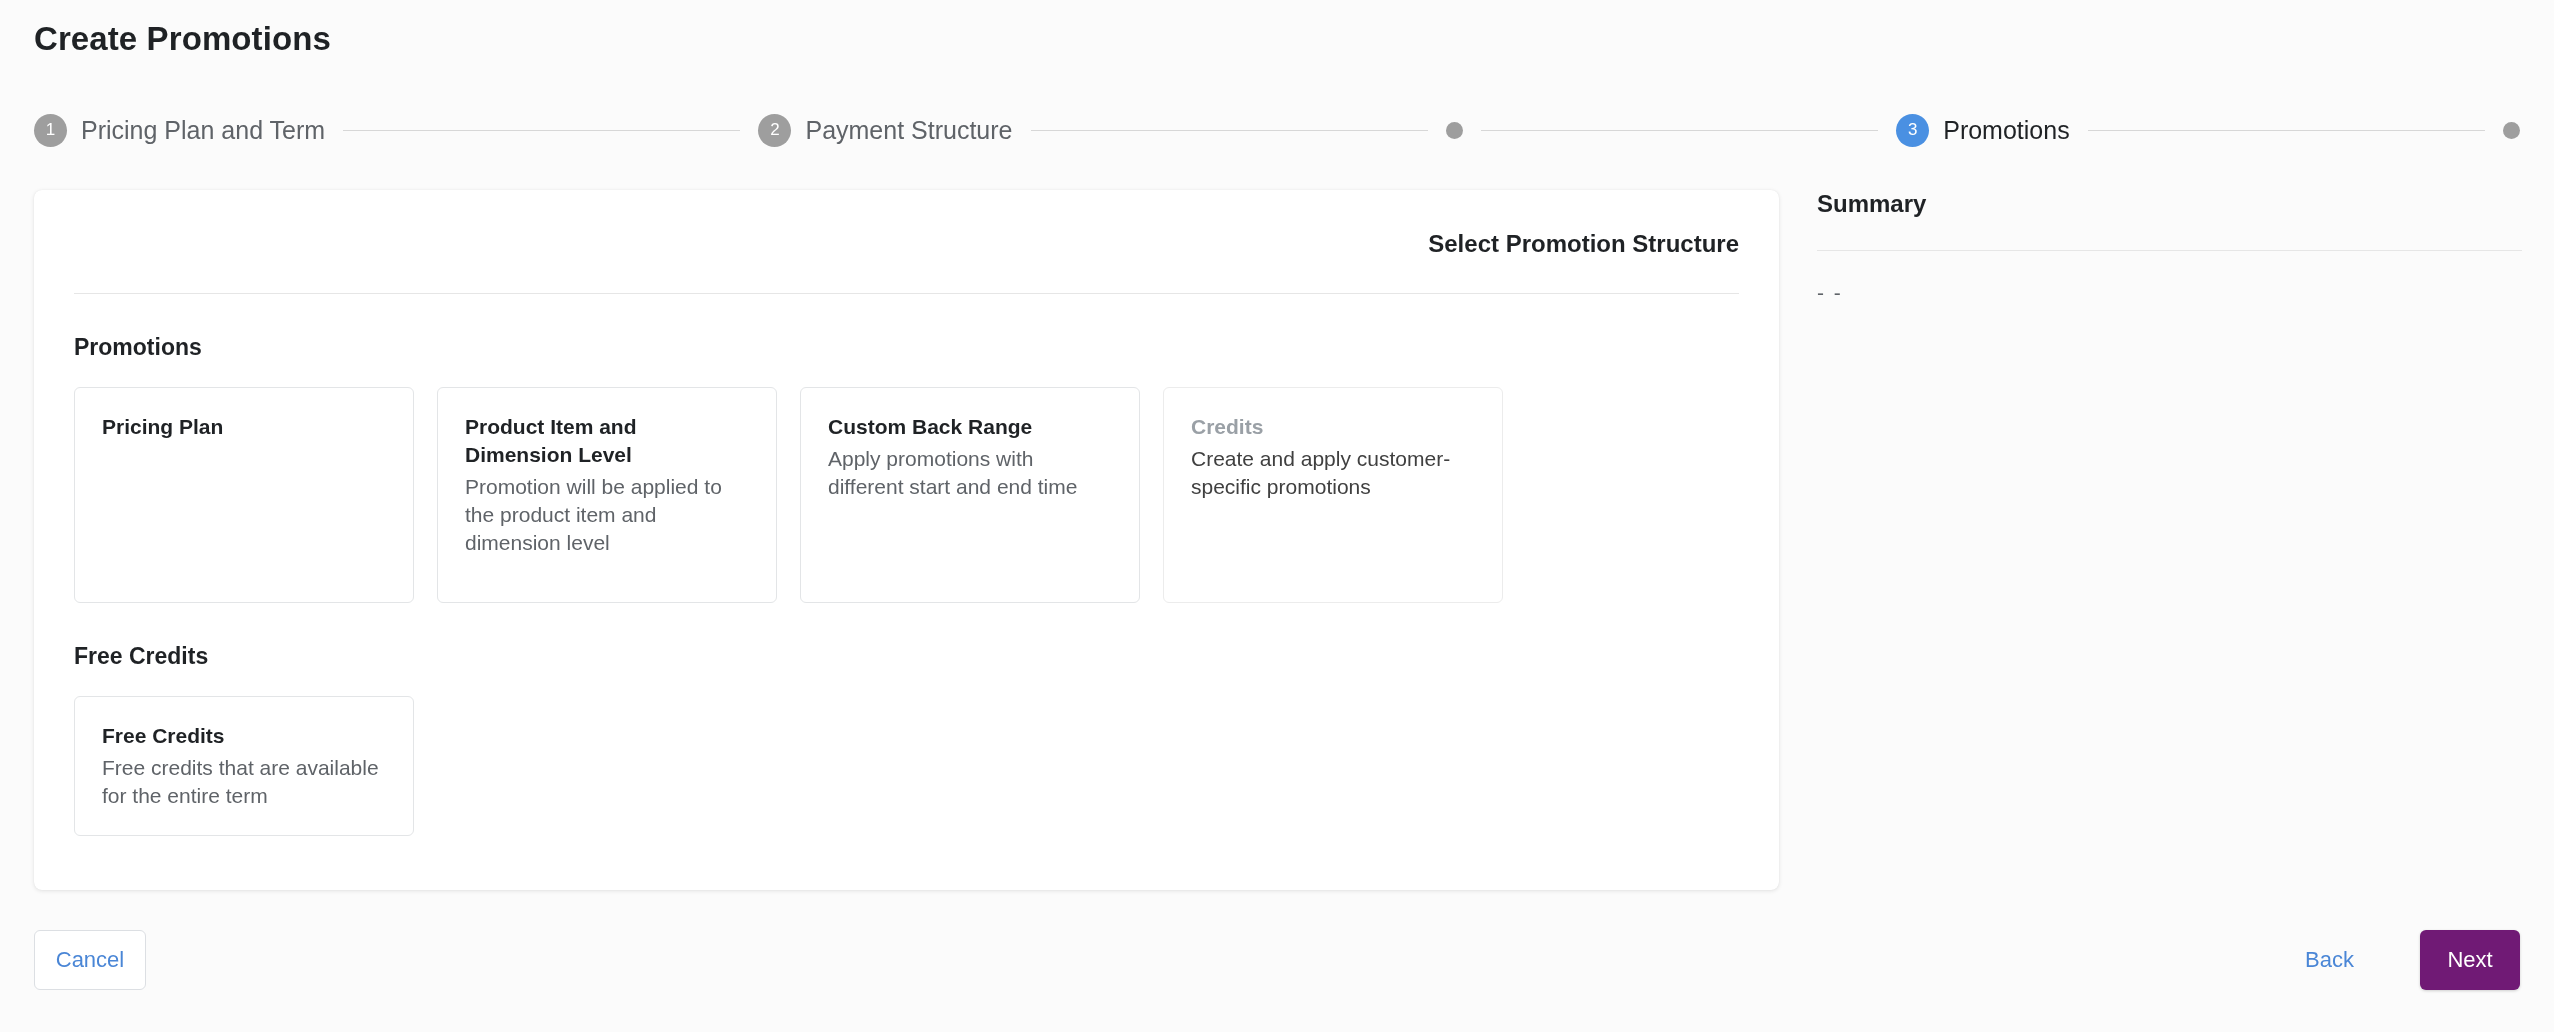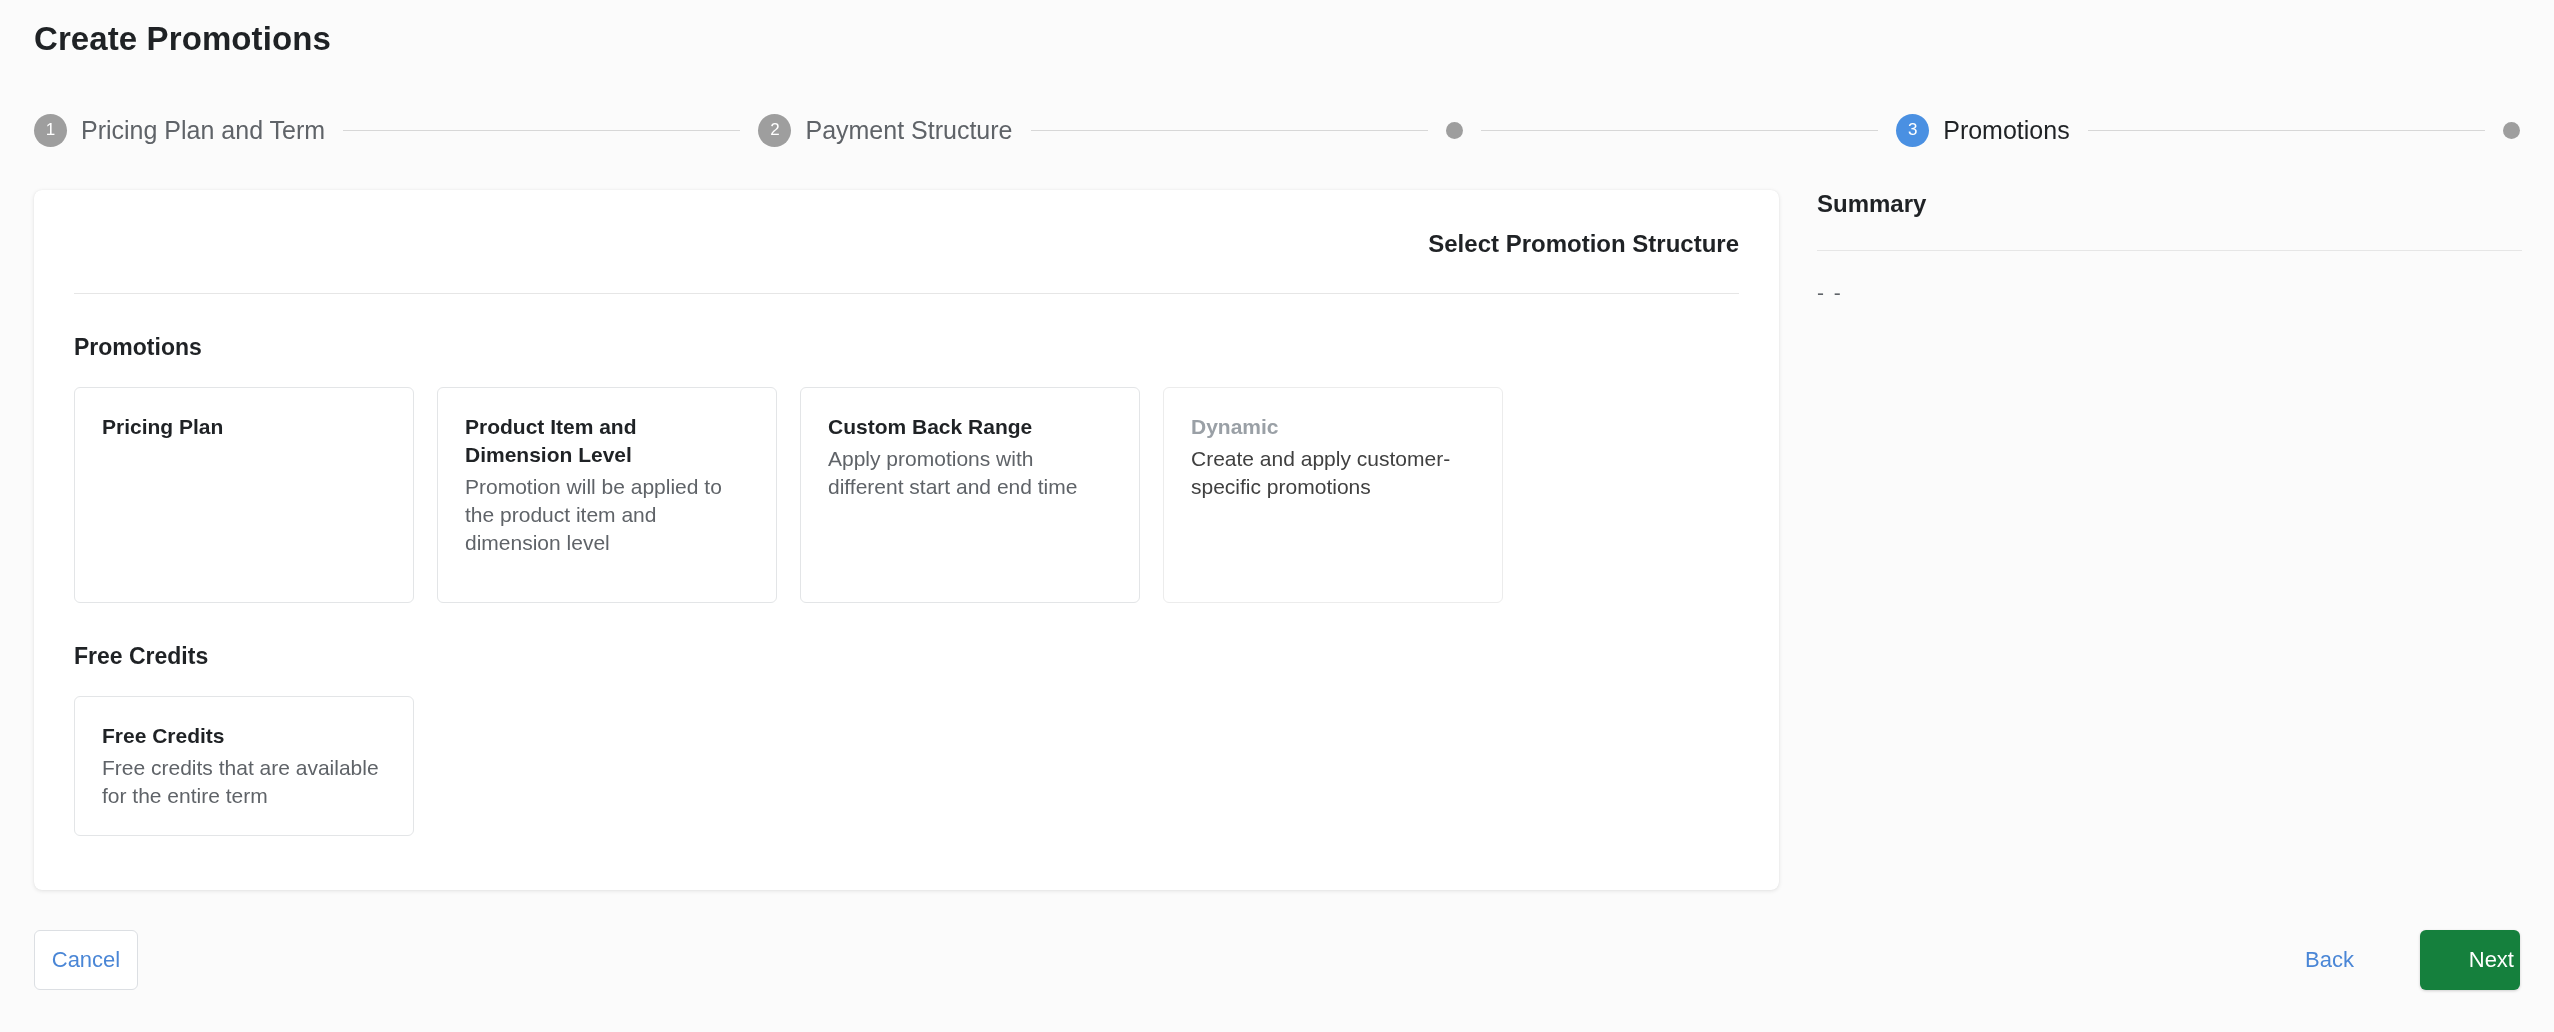--- a/index.html
+++ b/index.html
@@ -163,21 +163,21 @@
 
   
   .footer {
     position: absolute;
     left: 0; top: 930px;
     width: 2554px; height: 62px;
   }
   .btn-cancel {
     position: absolute;
     left: 34px; top: 0;
-    width: 104px; height: 60px;
+    width: 112px; height: 60px;
     background: #ffffff;
     border: 1px solid #dcdfe3;
     border-radius: 6px;
     color: #4a86d6;
     font-size: 22px;
     font-family: "Liberation Sans", sans-serif;
     cursor: pointer;
   }
   .btn-back {
     position: absolute;
@@ -189,29 +189,28 @@
     color: #4a86d6;
     font-size: 22px;
     font-family: "Liberation Sans", sans-serif;
     cursor: pointer;
     padding: 0 10px;
   }
   .btn-next {
     position: absolute;
     right: 34px; top: 0;
     width: 100px; height: 60px;
-    background: #15803d;
+    background: #701a75;
     border: none;
     border-radius: 6px;
     color: #ffffff;
     font-size: 22px;
     font-family: "Liberation Sans", sans-serif;
     cursor: pointer;
     box-shadow: 0 1px 3px rgba(0,0,0,.18);
-    text-align: right;
   }
 </style>
 </head>
 <body>
 
 <div class="page">
 
   <div class="page-title">Create Promotions</div>
 
   <div class="stepper">
@@ -257,21 +256,21 @@
           <div class="tile-name">Product Item and Dimension Level</div>
           <div class="tile-desc">Promotion will be applied to the product item and dimension level</div>
         </div>
 
         <div class="tile">
           <div class="tile-name">Custom Back Range</div>
           <div class="tile-desc">Apply promotions with different start and end time</div>
         </div>
 
         <div class="tile disabled">
-          <div class="tile-name">Dynamic</div>
+          <div class="tile-name">Credits</div>
           <div class="tile-desc">Create and apply customer-specific promotions</div>
         </div>
 
       </div>
 
       <div class="section-title">Free Credits</div>
       <div class="tile-row">
         <div class="tile short">
           <div class="tile-name">Free Credits</div>
           <div class="tile-desc">Free credits that are available for the entire term</div>

